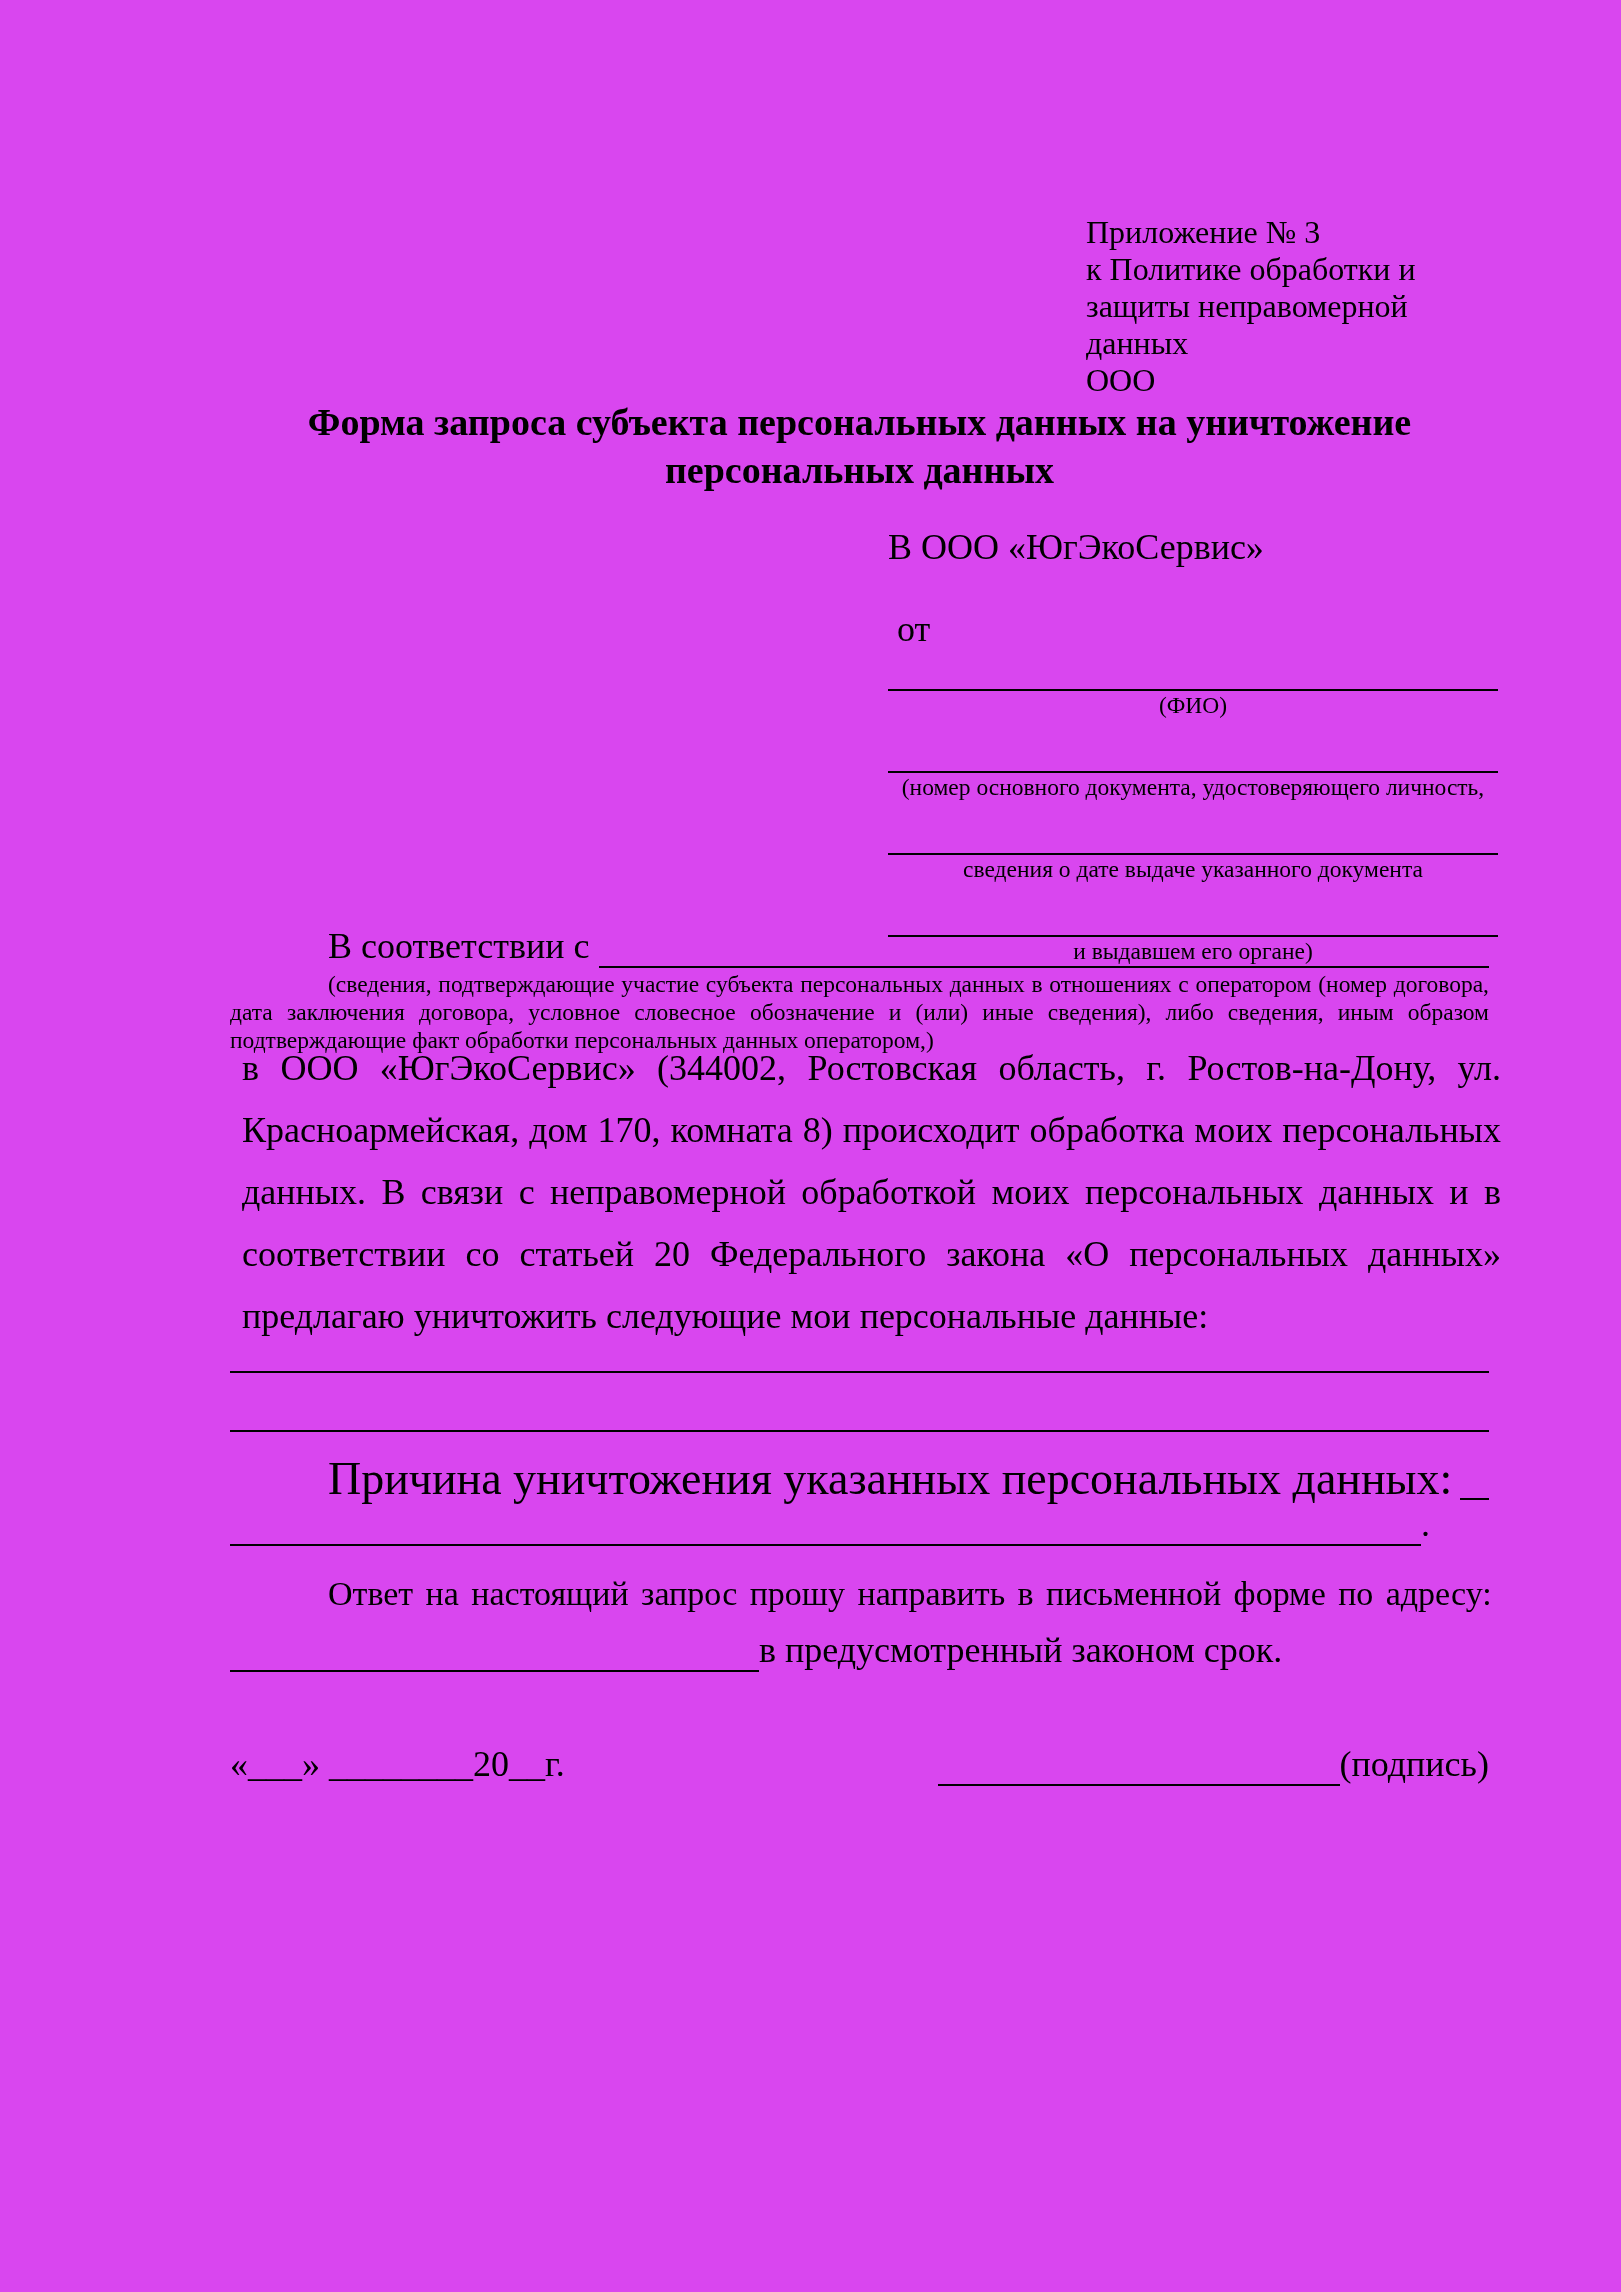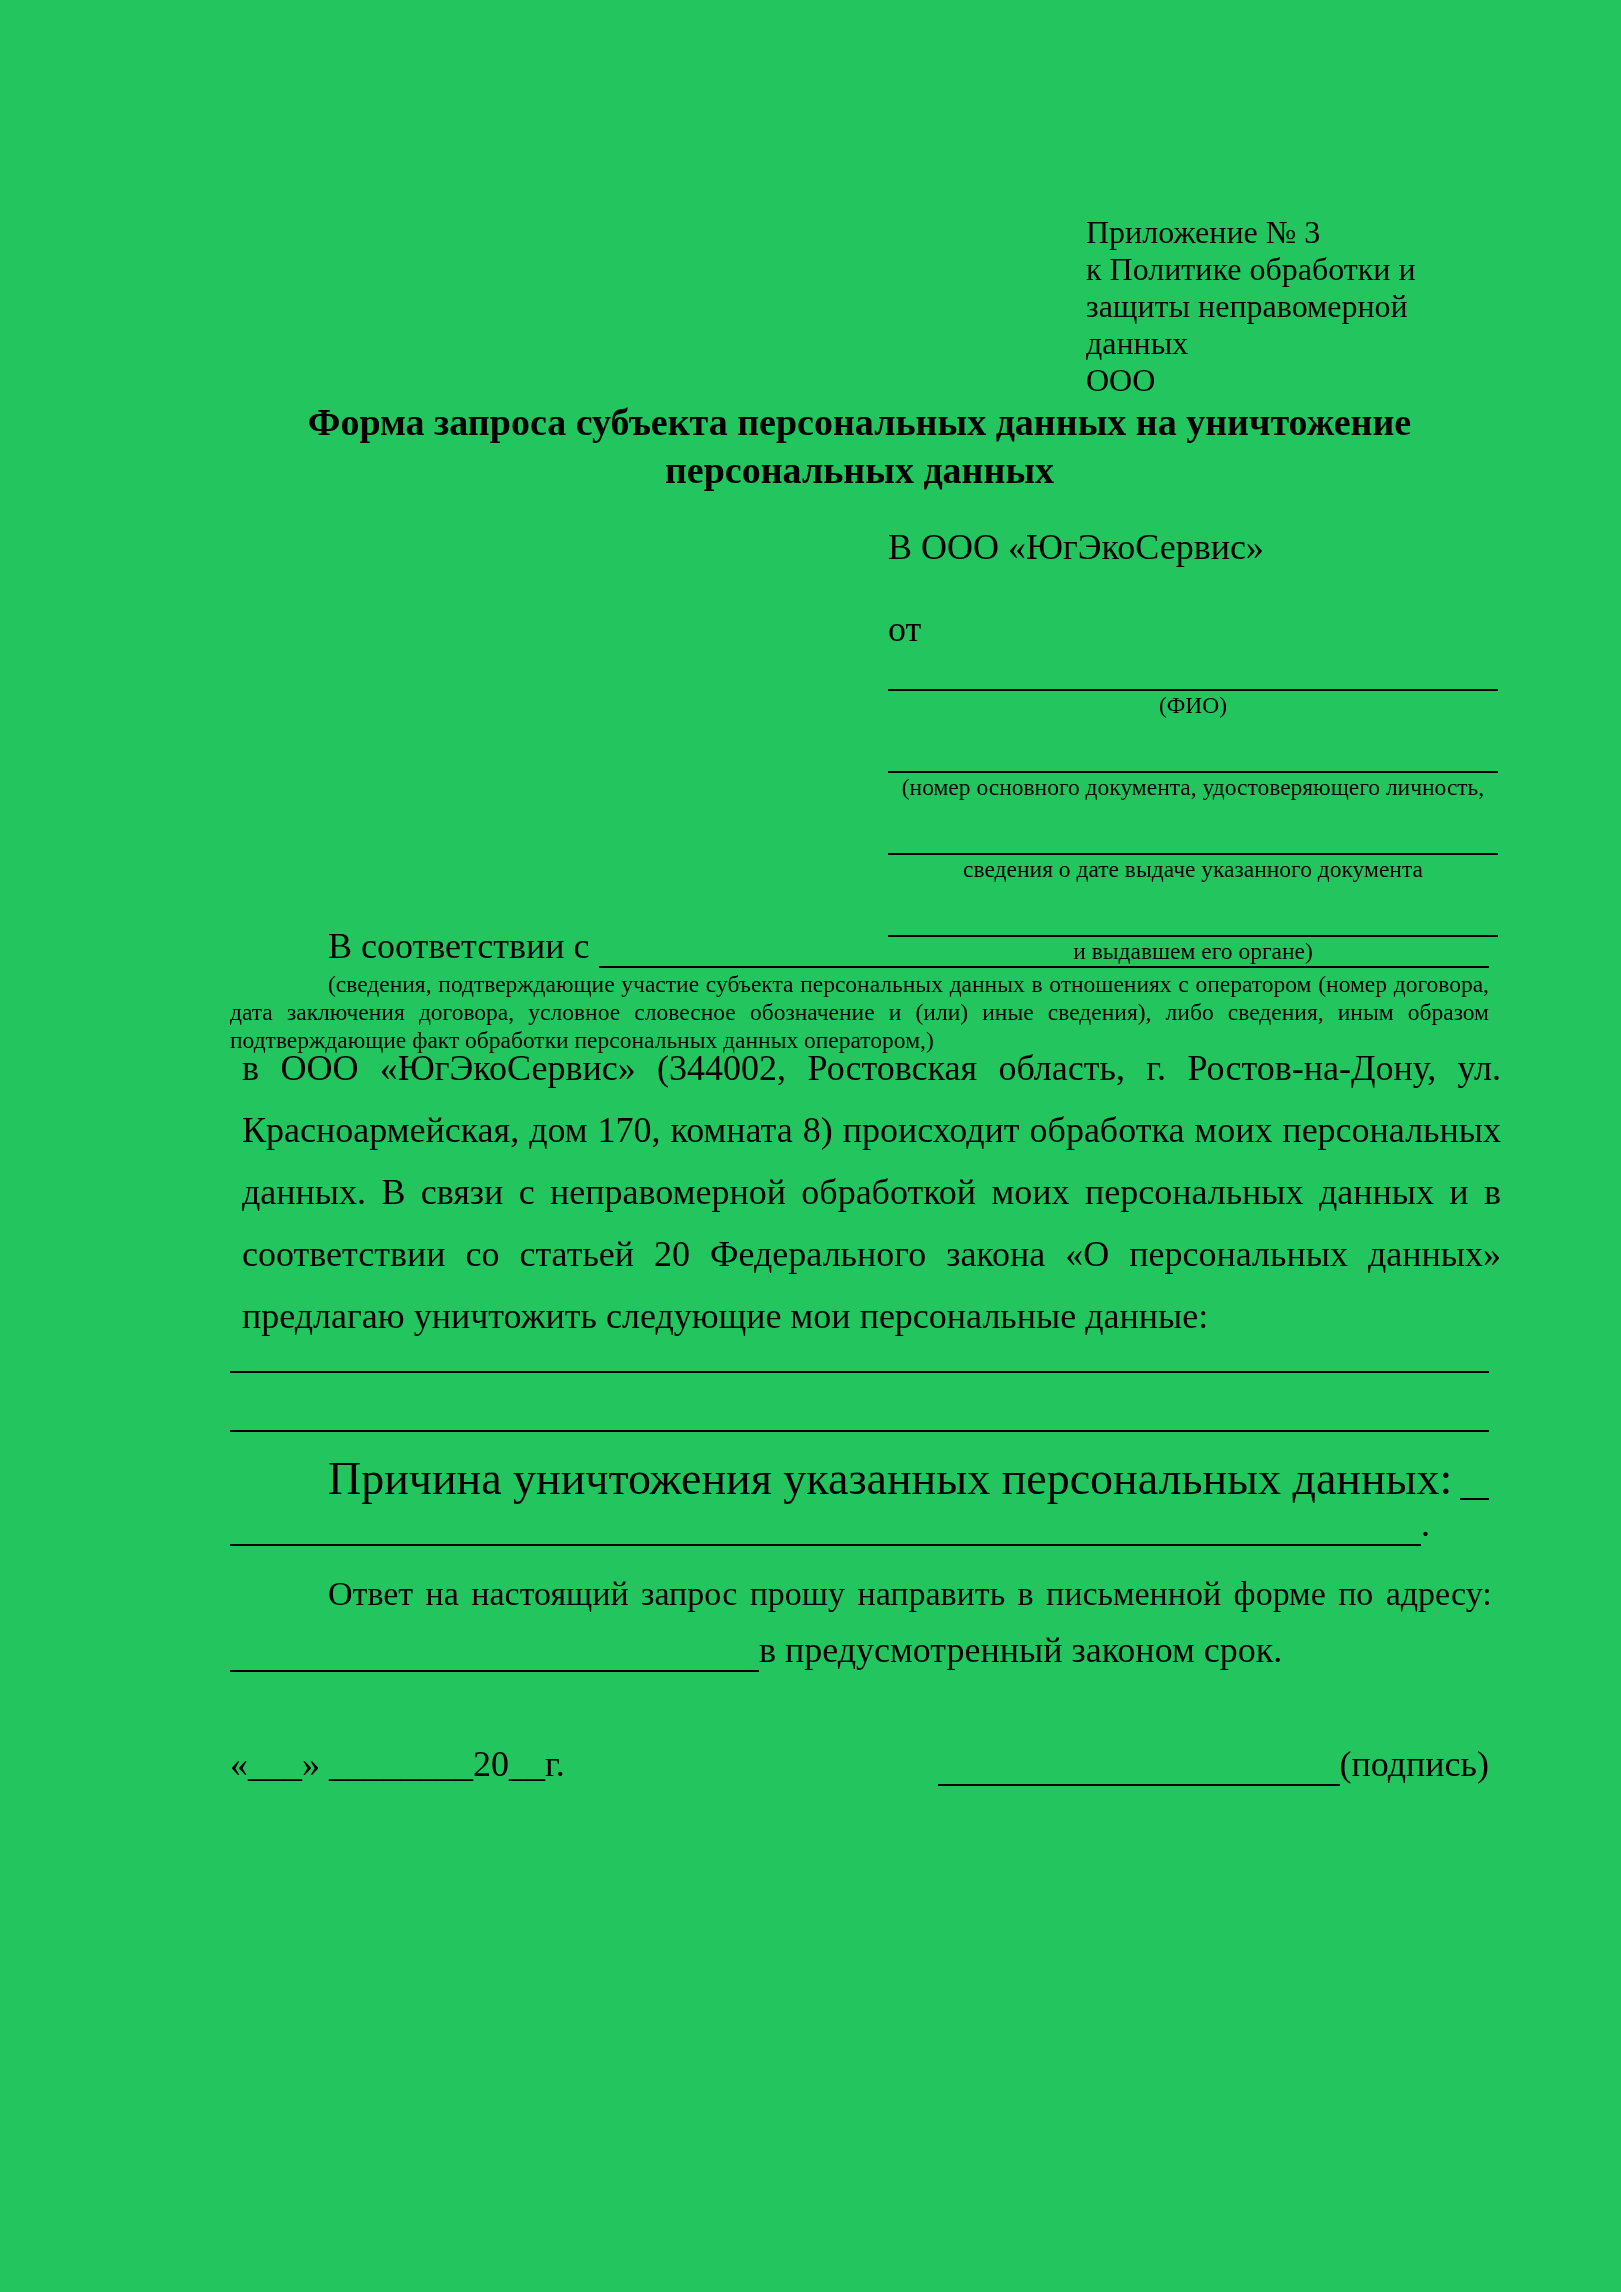--- a/index.html
+++ b/index.html
@@ -1,39 +1,39 @@
 <!DOCTYPE html>
 <html><head>
 <meta charset="utf-8">
 <style>
   html,body{margin:0;padding:0;background:#ffffff;}
   .page{
     position:relative;
     width:1621px;height:2293px;
-    background:#22c55e;
+    background:#d946ef;
     font-family:"Liberation Serif","DejaVu Serif",serif;
     color:#000;
     overflow:hidden;
   }
   
   .appendix{
     position:absolute;left:1086px;top:214px;width:406px;
     font-size:32px;line-height:37px;
   }
   .appendix-row{display:flex;align-items:flex-start;flex-direction:column;}
   .appendix-row .fill{flex:1;border-bottom:2px solid #000;height:29px;}
   
   .title{
     position:absolute;left:230px;top:398px;width:1259px;
     font-size:38px;line-height:48px;font-weight:bold;text-align:center;
   }
   
   .addressee{position:absolute;left:888px;top:526px;width:610px;font-size:36px;}
   .addr-to{line-height:43px;}
-  .addr-from{line-height:43px;margin-top:39px;}
+  .addr-from{line-height:43px;margin-top:39px;margin-left:9px;}
   .field .line{height:0;border-bottom:2.9px solid #000;}
   .field .first-line{margin-top:38px;}
   .field .next-line{margin-top:51px;}
   .field .caption{font-size:23.5px;line-height:29px;text-align:center;}
   
   .accordance{
     position:absolute;left:230px;top:925px;width:1259px;
     display:flex;align-items:flex-end;font-size:36px;line-height:43px;text-align:right;
   }
   .accordance .lead{margin-left:98px;white-space:nowrap;padding-right:9.8px;}

